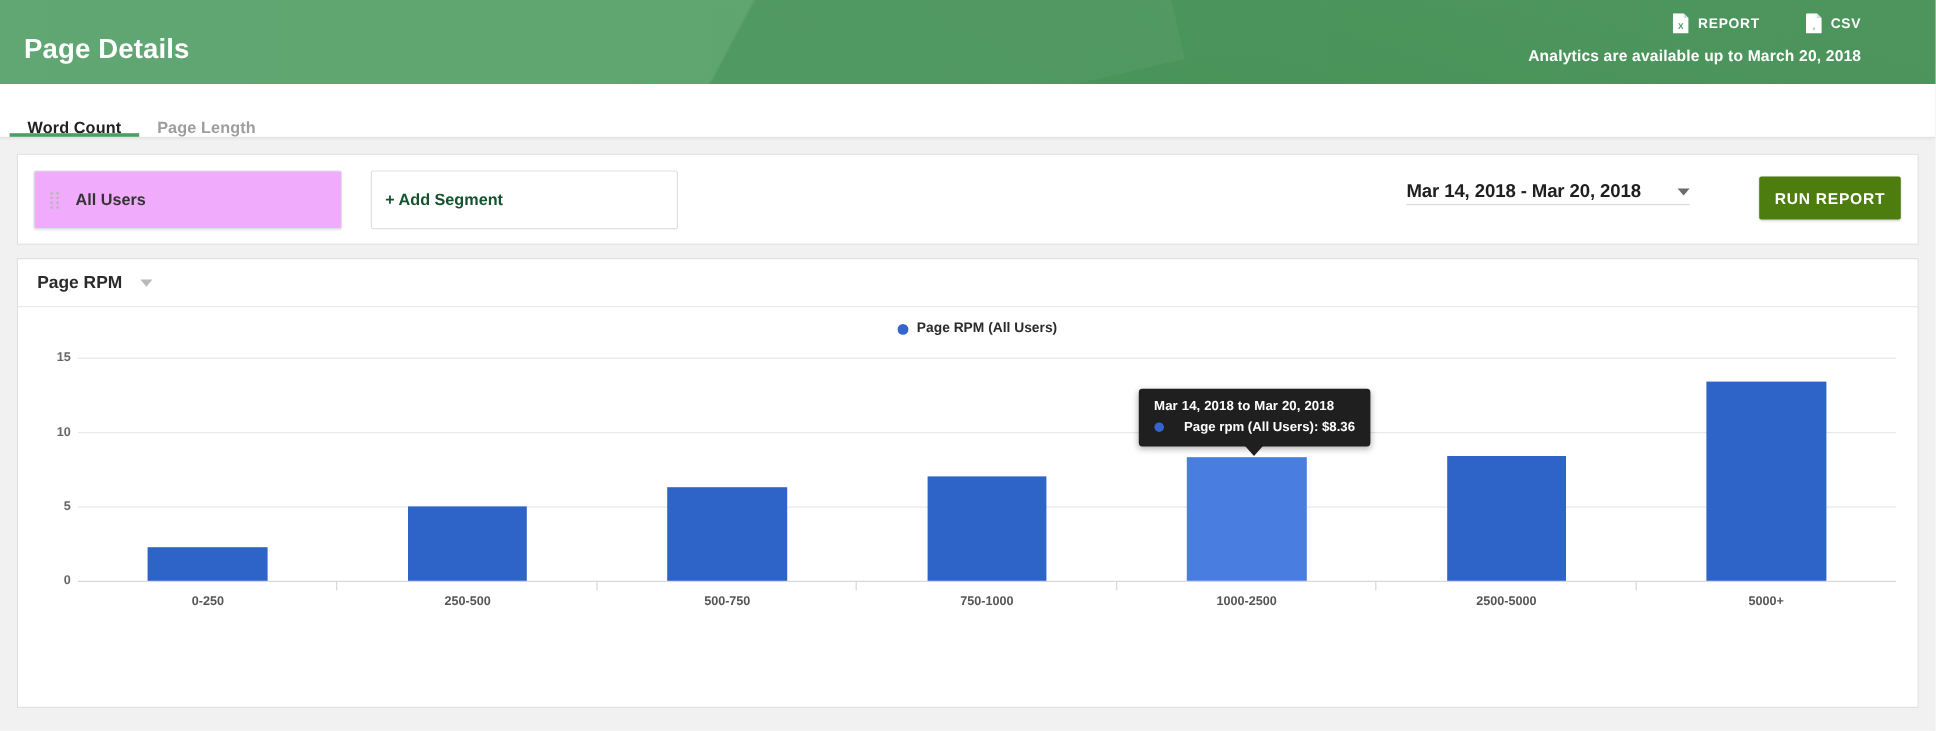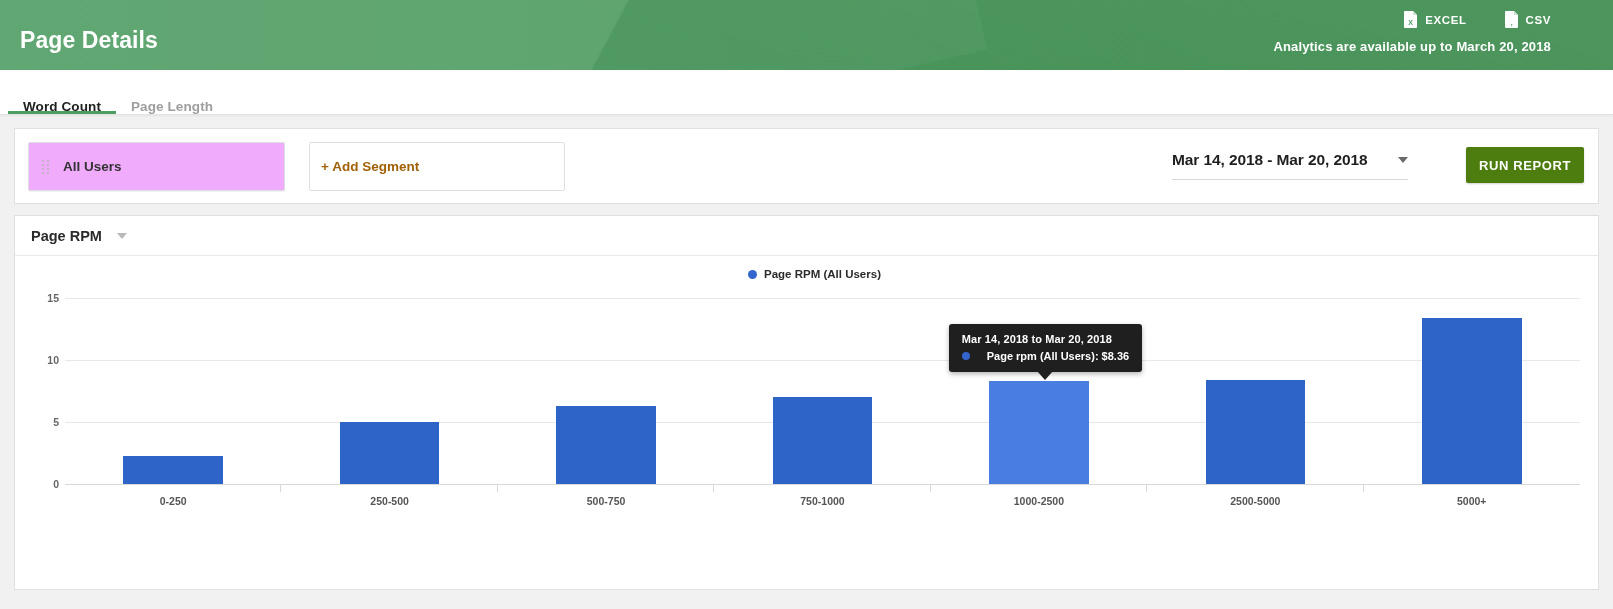--- a/index.html
+++ b/index.html
@@ -115,29 +115,29 @@
   .grip i { display:block; width:2px; height:2px; background:#b4b4b4; border-radius:50%; }
   .seg-chip-label { font-size:13.5px; font-weight:700; color:#333; }
   .add-seg {
     position:absolute; left:294px; top:13px;
     width:256px; height:49px;
     background:#ffffff;
     border:1px solid #e0e0e0;
     border-radius:2px;
     display:flex; align-items:center;
     padding-left:11px;
-    font-size:13.5px; font-weight:700; color:#a16207;
+    font-size:13.5px; font-weight:700; color:#14532d;
     cursor:pointer;
   }
   .date-ctrl {
     position:absolute; right:190px; top:22px;
     width:236px;
     border-bottom:1px solid #dadada;
     display:flex; align-items:center; justify-content:space-between;
-    padding-bottom:10px;
+    padding-bottom:1px;
     cursor:pointer;
     text-align:center;
   }
   .date-text { font-size:15.5px; font-weight:700; color:#1f1f1f; letter-spacing:-0.1px; }
   .caret { width:0;height:0;border-left:5px solid transparent;border-right:5px solid transparent;border-top:6px solid #6b6b6b; }
   .run-btn {
     position:absolute; right:14px; top:18px;
     height:36px; padding:0 13px;
     background:#4d7c0f;
     color:#fff;
@@ -219,21 +219,21 @@
 
   <div class="export-row">
     <div class="export-item">
       <span>
         <svg class="file-ico" viewBox="0 0 14 17">
           <path d="M1 0h8l4 4v12a1 1 0 0 1-1 1H1a1 1 0 0 1-1-1V1a1 1 0 0 1 1-1z" fill="#ffffff"></path>
           <path d="M9 0l4 4H9z" fill="#cfe3d4"></path>
           <text x="7" y="13.5" font-size="7" font-weight="bold" fill="#4e9d62" text-anchor="middle" font-family="Liberation Sans, sans-serif">X</text>
         </svg>
       </span>
-      <span>EXCEL</span>
+      <span>REPORT</span>
     </div>
     <div class="export-item">
       <span>
         <svg class="file-ico" viewBox="0 0 14 17">
           <path d="M1 0h8l4 4v12a1 1 0 0 1-1 1H1a1 1 0 0 1-1-1V1a1 1 0 0 1 1-1z" fill="#ffffff"></path>
           <path d="M9 0l4 4H9z" fill="#cfe3d4"></path>
           <text x="7" y="13.5" font-size="7" font-weight="bold" fill="#4e9d62" text-anchor="middle" font-family="Liberation Sans, sans-serif">,</text>
         </svg>
       </span>
       <span>CSV</span>

